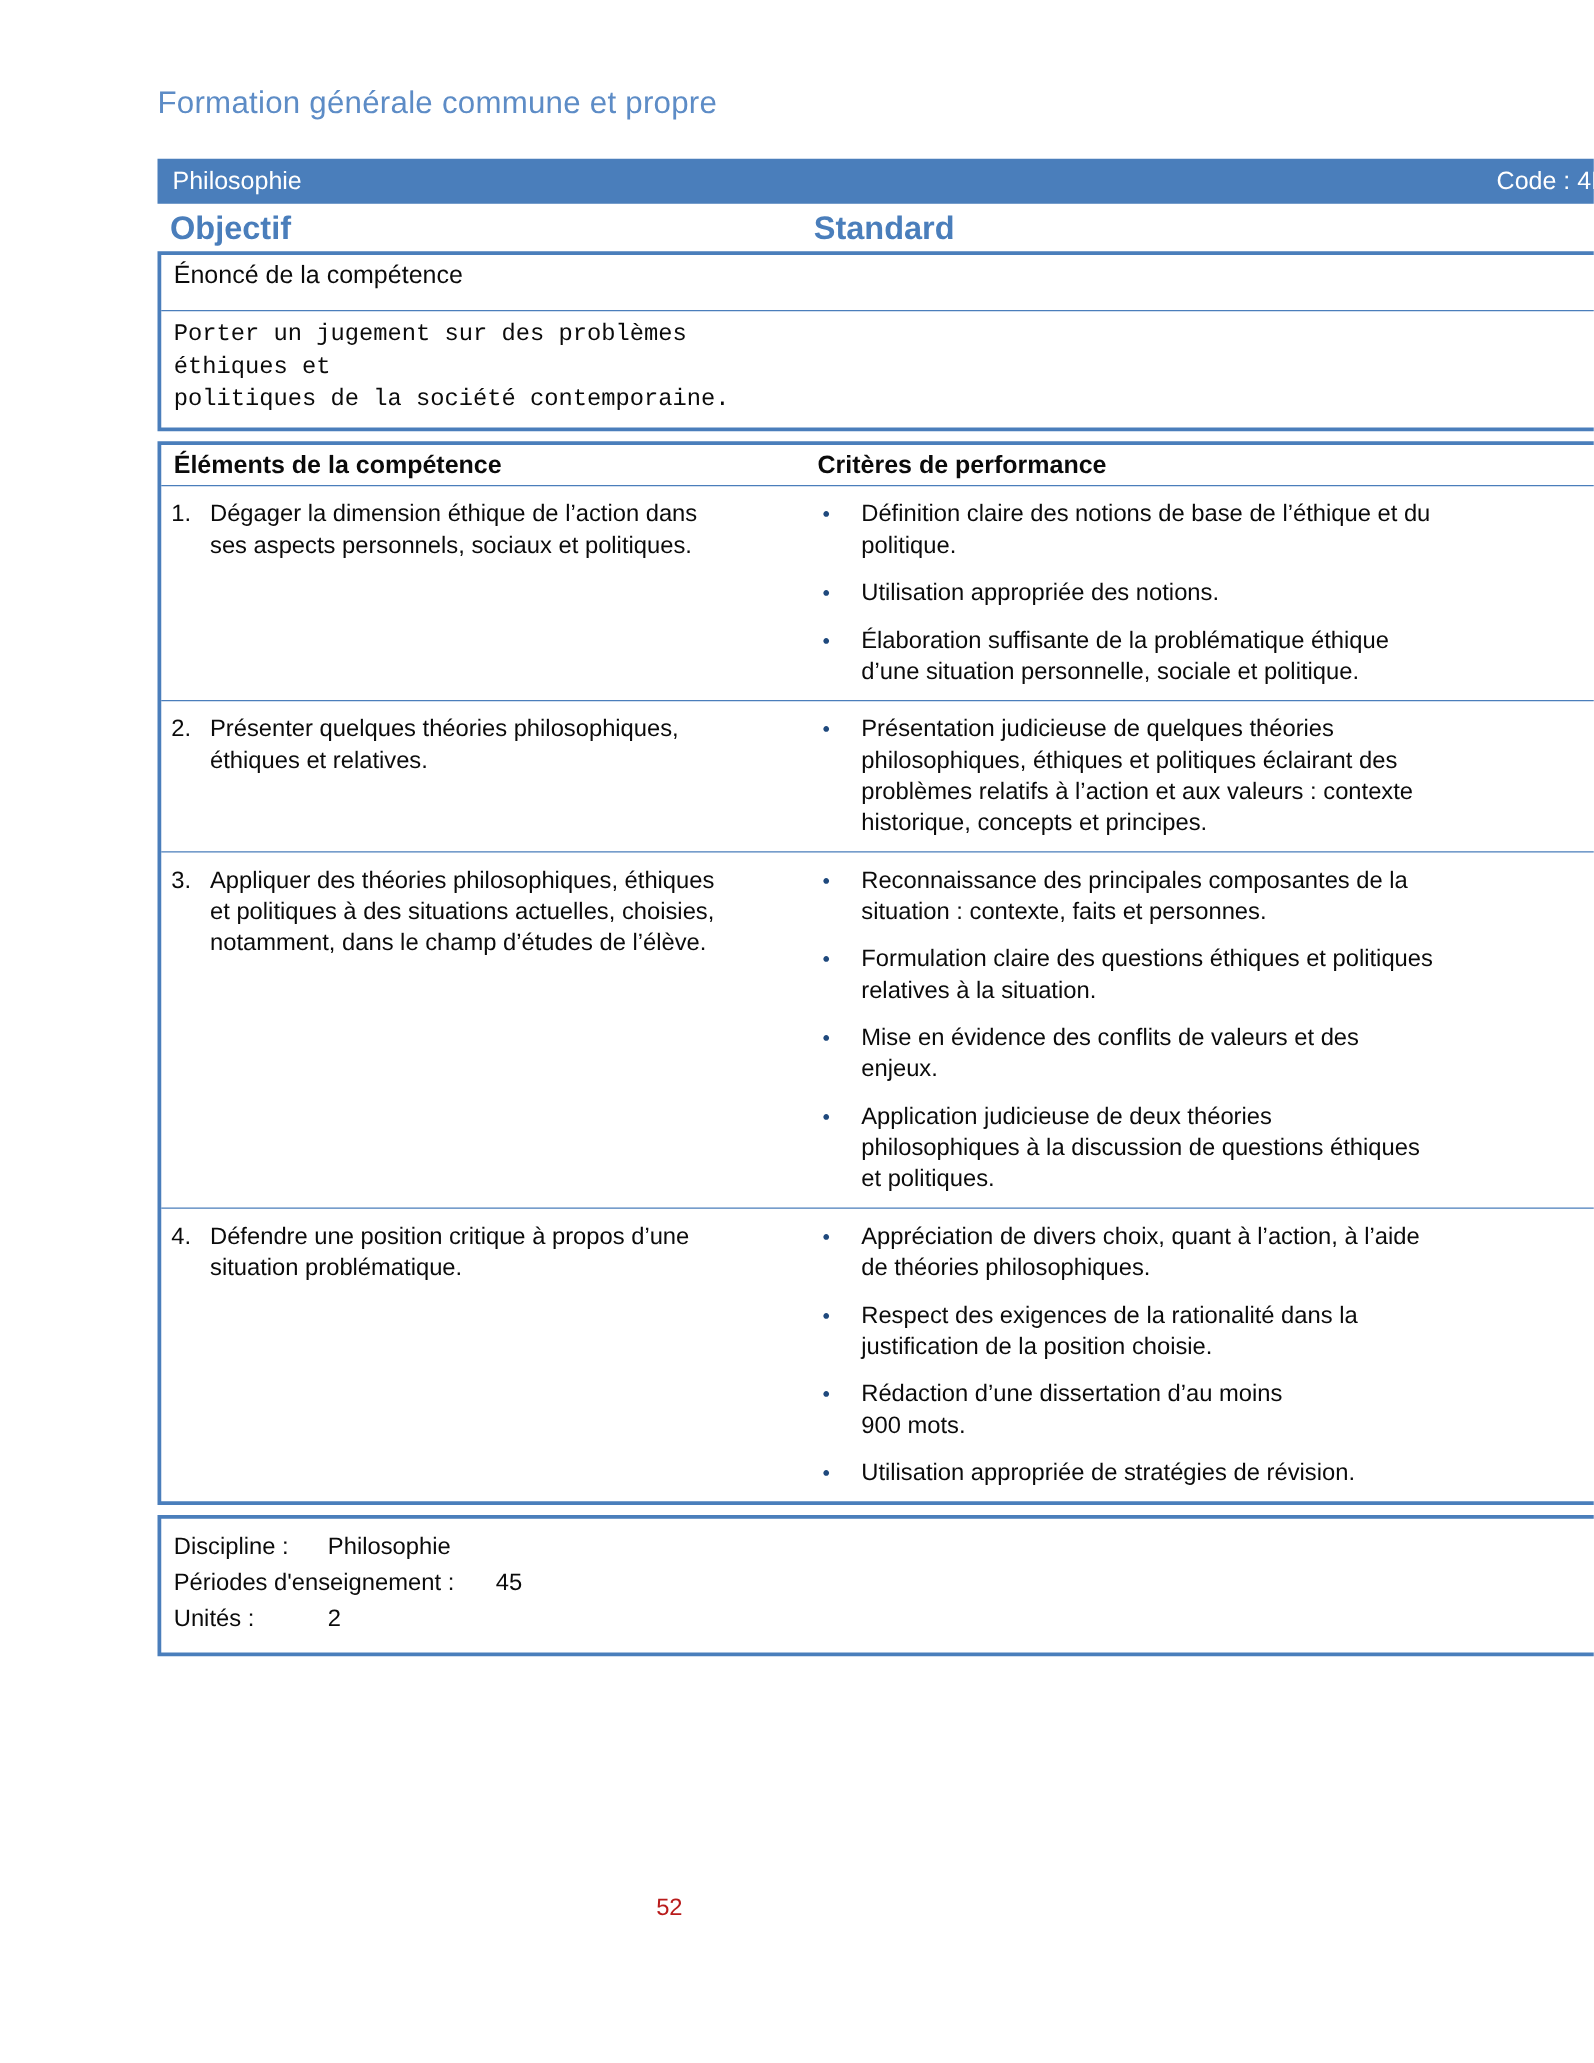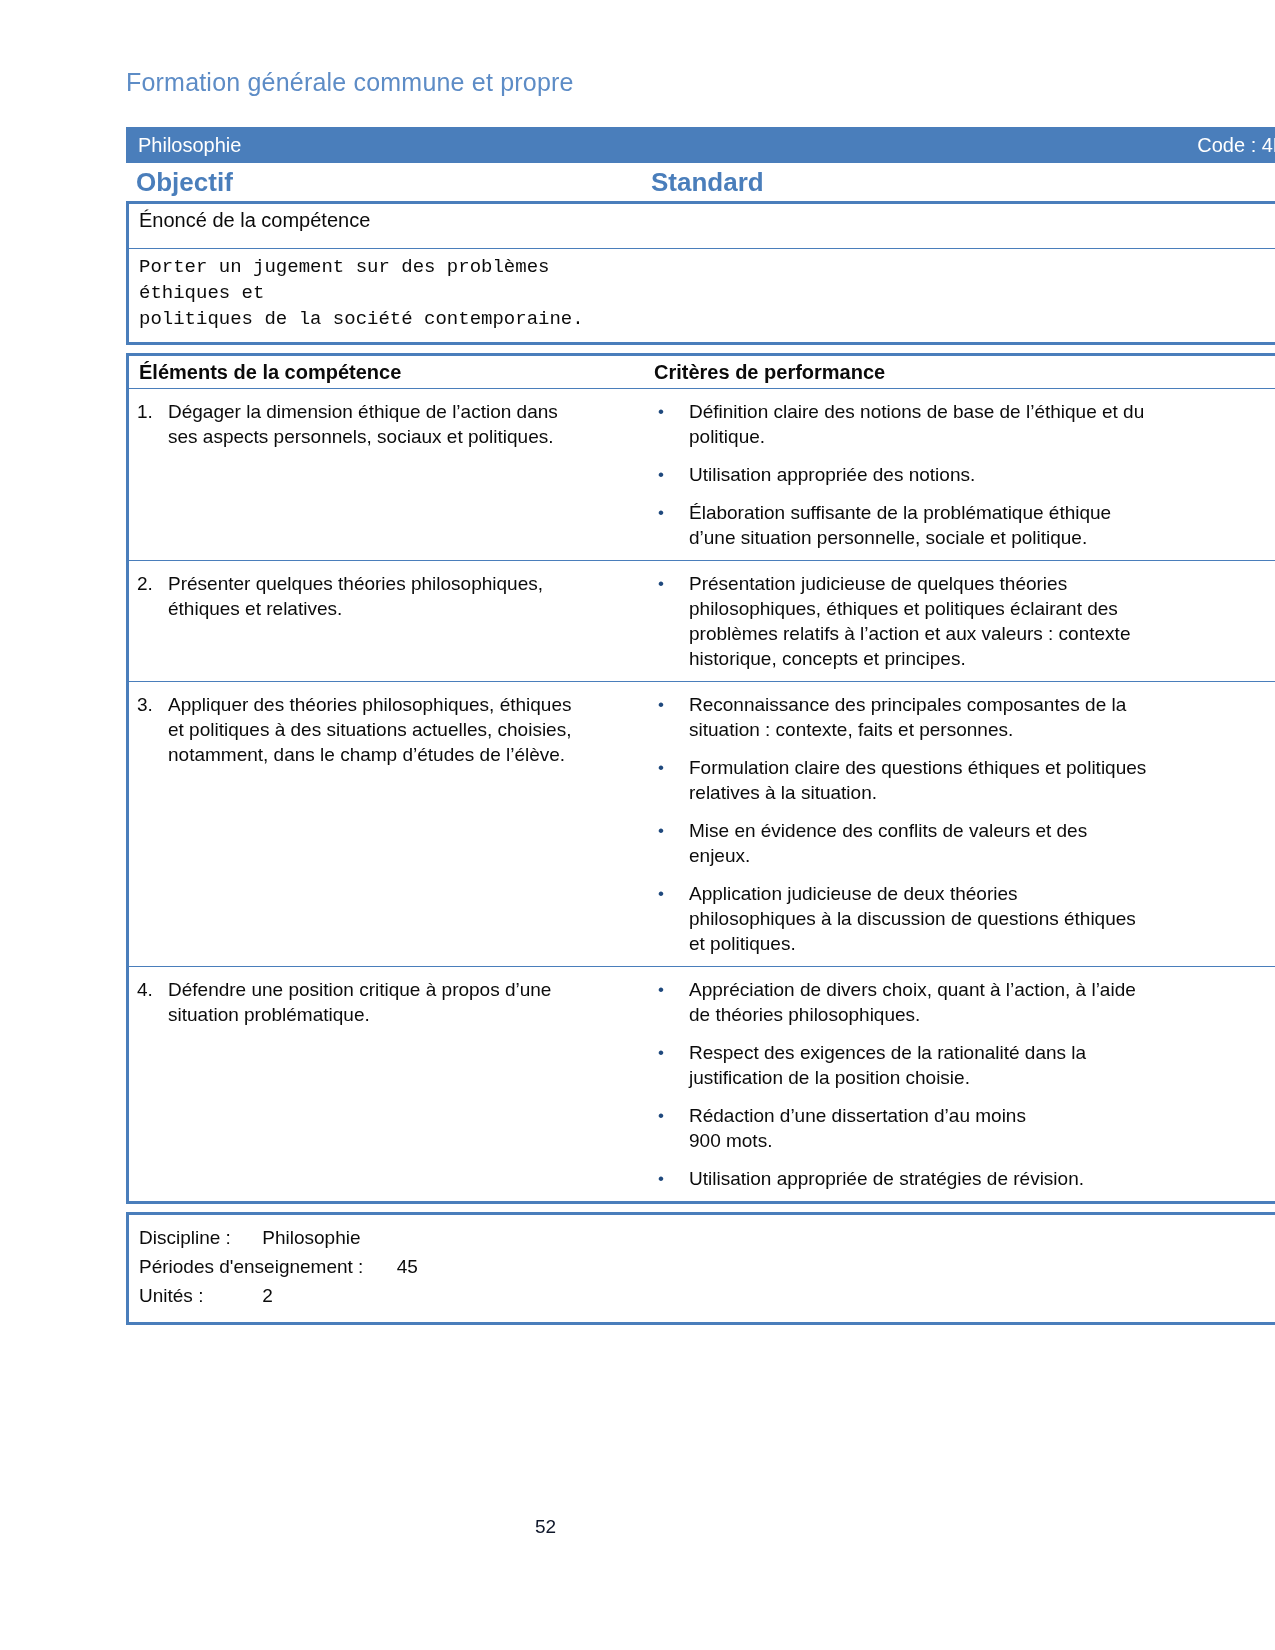--- a/index.html
+++ b/index.html
@@ -84,25 +84,25 @@
   .row-3 { min-height:240px; }
   .row-4 { min-height:196px; }
 
   .act-body { padding:8px 10px 12px; font-size:19px; }
   .act-row { line-height:29px; }
   .act-row .label { display:inline-block; min-width:118px; }
   .act-row:nth-child(2) .value { margin-left:28px; }
 
   .page-number {
     position:absolute;
-    top:1516px; left:16px;
+    top:1516px; left:6px;
     width:1059px;
     text-align:center;
     font-size:19px;
-    color:#0f172a;
+    color:#b91c1c;
   }
 </style>
 </head>
 <body>
 
 <div class="content">
 
   <div class="doc-header">Formation générale commune et propre</div>
 
   <div class="title-bar">

